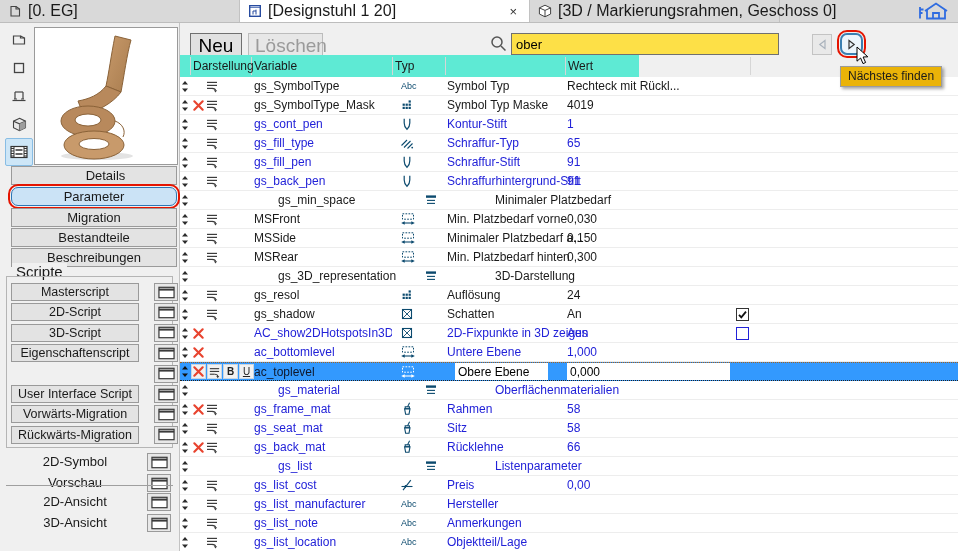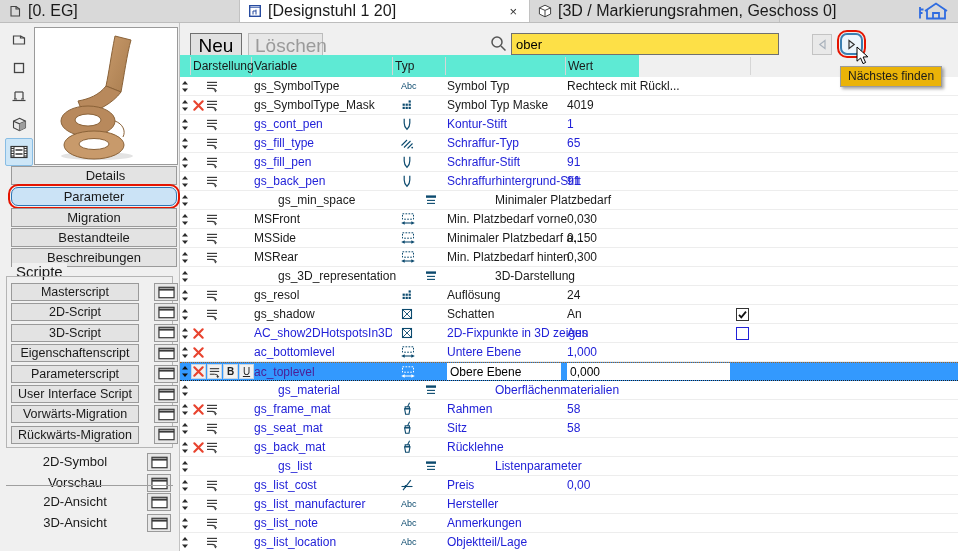--- a/index.html
+++ b/index.html
@@ -79,31 +79,31 @@
   .c-handle{width:10px;display:flex;justify-content:center;color:#2b2b2b;flex:none;}
   .sel .c-handle{color:#111;}
   .c-darst{width:61px;display:flex;align-items:center;padding-left:1px;box-sizing:border-box;flex:none;}
   .c-darst .slot{width:14px;display:flex;justify-content:center;color:#3c3c3c;flex:none;}
   .c-var{width:141px;padding-left:3px;box-sizing:border-box;white-space:nowrap;overflow:hidden;flex:none;}
   .c-typ{width:53px;padding-left:8px;box-sizing:border-box;color:#0c4a6e;flex:none;}
   .c-name{width:120px;padding-left:2px;box-sizing:border-box;white-space:nowrap;overflow:visible;flex:none;}
   .c-wert{width:186px;padding-left:2px;box-sizing:border-box;white-space:nowrap;overflow:hidden;flex:none;}
   .blue{color:#2222d8;}
   .bold{font-weight:normal;margin-left:24px;}
-  .sel .c-var{color:#4c1d95;}
+  .sel .c-var{color:#0f172a;}
   .sel .c-typ{color:#fff;}
   .cbox{position:absolute;left:556px;top:3px;}
   .toolbox{width:15px;height:15px;background:#f1f1f1;border:1px solid #c9d6e2;box-sizing:border-box;
            margin-right:1px;display:flex;align-items:center;justify-content:center;
            font-size:10px;color:#222;flex:none;}
   .toolbox.bold-b{font-weight:bold;}
   .toolbox.und-u{text-decoration:underline;}
   .cell-input{height:17px;border:none;background:#fff;font-family:"Liberation Sans",sans-serif;
               font-size:12px;padding:0 3px;box-sizing:border-box;}
-  #name-input{width:114px;}
+  #name-input{width:93px;margin-left:8px;}
   #wert-input{width:163px;}
 
   
   #tooltip{position:absolute;left:840px;top:66px;background:#eab308;border:1px solid #9b9b9b;
            padding:2px 7px 3px 7px;font-size:12px;box-shadow:2px 2px 3px rgba(0,0,0,.35);
            z-index:60;white-space:nowrap;text-align:right;}
   #cursor{position:absolute;left:856px;top:46px;z-index:70;}
   .redring{z-index:50;}
 </style>
 </head>
@@ -270,21 +270,20 @@
         <div class="winbtn">
           <span>
             <svg width="17" height="13" viewBox="0 0 18 13">
               <rect x="1" y="1" width="16" height="11" fill="#fff" stroke="#3b3b3b" stroke-width="1.3"></rect>
               <path d="M1 3.4 H17" stroke="#3b3b3b" stroke-width="2.2"></path>
             </svg>
           </span>
         </div>
       </div>
       <div class="scriptrow" style="top: 341.6px;">
-        <div class="scriptbtn">Parameterscript</div>
         <div class="winbtn">
           <span>
             <svg width="17" height="13" viewBox="0 0 18 13">
               <rect x="1" y="1" width="16" height="11" fill="#fff" stroke="#3b3b3b" stroke-width="1.3"></rect>
               <path d="M1 3.4 H17" stroke="#3b3b3b" stroke-width="2.2"></path>
             </svg>
           </span>
         </div>
       </div>
       <div class="scriptrow" style="top: 362px;">
@@ -1052,20 +1051,21 @@
         <span class="c-typ">
           <svg width="14" height="14" viewBox="0 0 14 14">
             <g stroke="currentColor" stroke-width="1.1" fill="none">
               <path d="M9.6 0.8 L7.6 4.8"></path>
               <rect x="5.2" y="4.8" width="4.2" height="2"></rect>
               <path d="M4.6 6.8 H10 L9 12.2 H5.6 Z"></path>
             </g>
           </svg>
         </span>
         <span class="c-name blue">Rücklehne</span>
+        <span class="c-wert blue">66</span>
       </div>
       <div class="row">
         <span class="c-handle">
           <svg width="8" height="13" viewBox="0 0 8 13">
             <path d="M4 1 L7 4.6 H1 Z" fill="currentColor"></path>
             <path d="M4 12 L7 8.4 H1 Z" fill="currentColor"></path>
           </svg>
         </span>
         <span class="c-darst">
           <span class="slot"></span>

